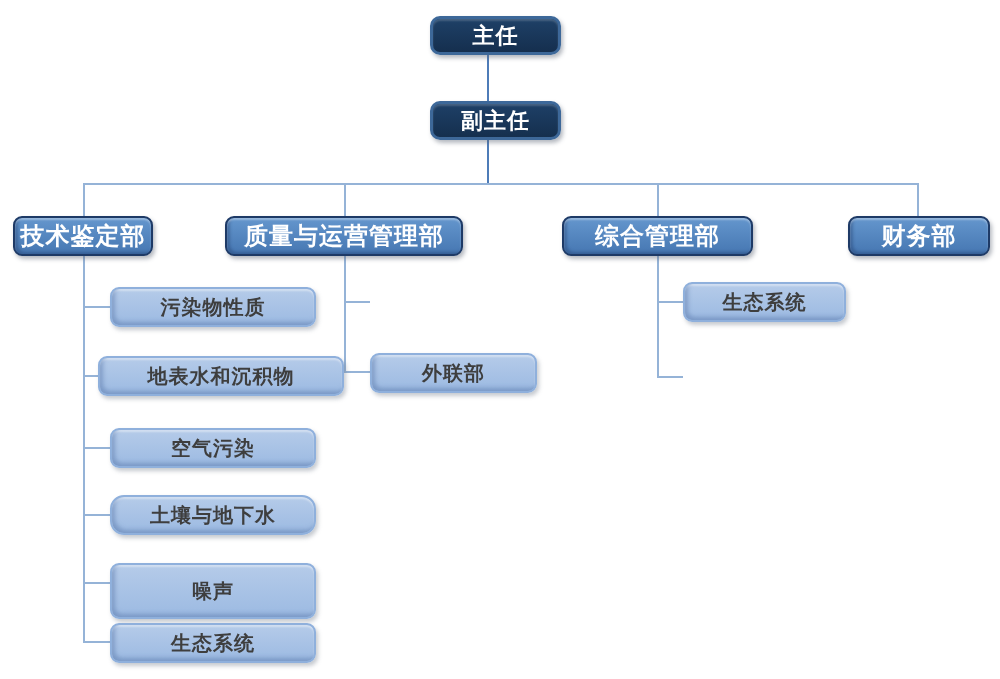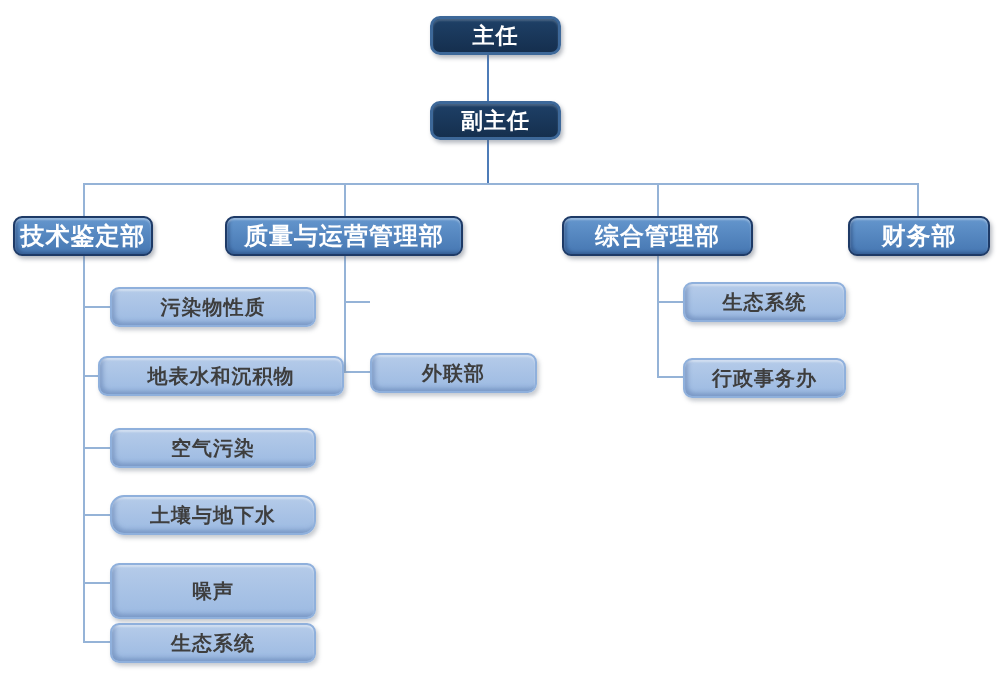--- a/index.html
+++ b/index.html
@@ -92,15 +92,14 @@
   <div class="node l3" style="left:110px; top:287px; width:206px; height:40px;">污染物性质</div>
   <div class="node l3" style="left:98px; top:356px; width:246px; height:40px;">地表水和沉积物</div>
   <div class="node l3" style="left:110px; top:428px; width:206px; height:40px;">空气污染</div>
   <div class="node l3" style="left:110px; top:495px; width:206px; height:40px;border-radius:14px;">土壤与地下水</div>
   <div class="node l3" style="left:110px; top:563px; width:206px; height:56px;">噪声</div>
   <div class="node l3" style="left:110px; top:623px; width:206px; height:40px;">生态系统</div>
 
   <div class="node l3" style="left:370px; top:353px; width:167px; height:40px;">外联部</div>
 
   <div class="node l3" style="left:683px; top:282px; width:163px; height:40px;">生态系统</div>
-  <div class="node l3" style="left:683px; top:358px; width:163px; height:40px;">行政事务办</div>
 
 </div>
 
 </body></html>

